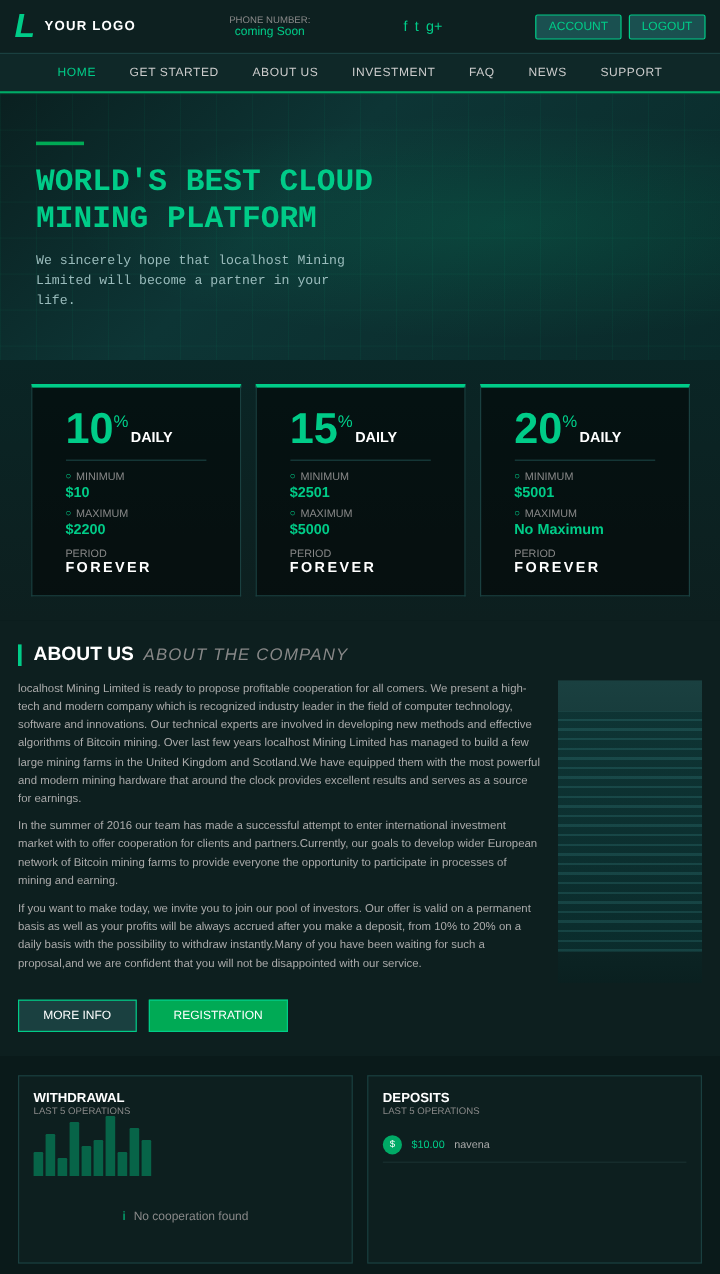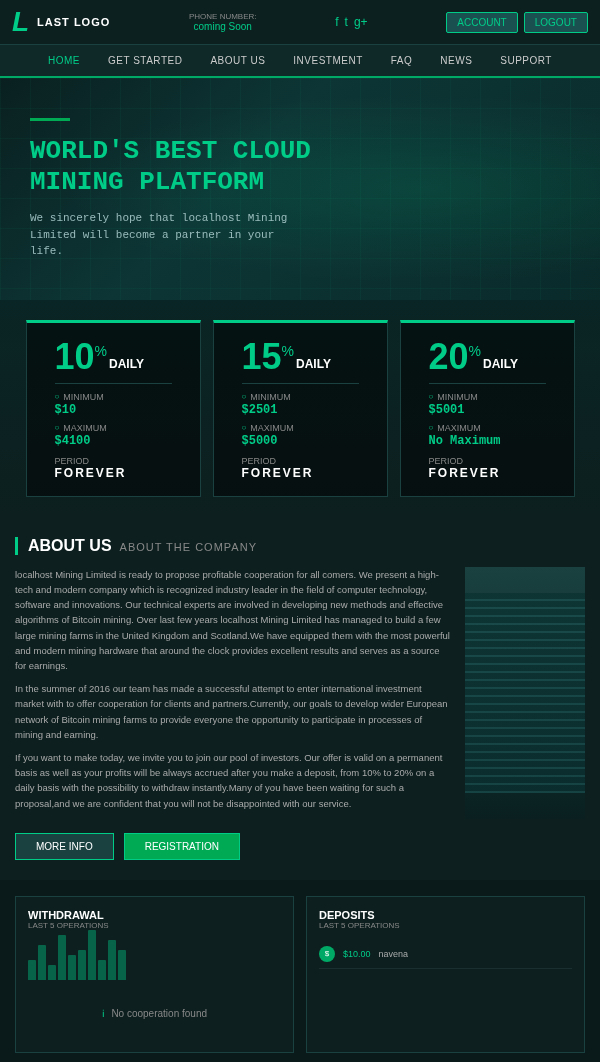--- a/index.html
+++ b/index.html
@@ -32,29 +32,29 @@
     .plans-section { background: linear-gradient(180deg, #0a2525 0%, #0d1f1f 100%); padding: 20px 15px; display: flex; gap: 12px; justify-content: center; }
     .plan-card { background: rgba(0,0,0,0.5); border: 1px solid #1a4040; border-top: 3px solid #00cc88; padding: 16px 28px; flex: 1; max-width: 175px; }
     .plan-rate { display: flex; align-items: flex-start; margin-bottom: 4px; }
     .plan-rate-num { font-size: 36px; font-weight: bold; color: #00cc88; line-height: 1; }
     .plan-rate-sup { font-size: 14px; color: #00cc88; margin-top: 4px; }
     .plan-rate-label { font-size: 12px; color: #fff; font-weight: bold; margin-left: 2px; align-self: flex-end; margin-bottom: 4px; }
     .plan-divider { border: none; border-top: 1px solid #1a4040; margin: 8px 0; }
     .plan-row { margin: 6px 0; }
     .plan-row-label { font-size: 9px; color: #888; display: flex; align-items: center; gap: 4px; }
     .plan-row-label::before { content: '○'; color: #00cc88; font-size: 8px; }
-    .plan-row-value { font-size: 12px; color: #00cc88; font-weight: bold; margin-top: 1px; font-family: Liberation Mono, monospace; }
+    .plan-row-value { font-size: 12px; color: #00cc88; font-weight: bold; margin-top: 1px; }
     .plan-period-label { font-size: 9px; color: #888; margin-top: 8px; }
     .plan-period-value { font-size: 12px; color: #fff; font-weight: bold; letter-spacing: 2px; }
 
     
     .about-section { background: #0d1f1f; padding: 20px 15px; }
     .section-header { display: flex; align-items: baseline; gap: 8px; margin-bottom: 12px; }
     .section-title { font-size: 16px; font-weight: bold; color: #fff; text-transform: uppercase; }
-    .section-subtitle { font-size: 11px; color: #888; text-transform: uppercase; letter-spacing: 1px; }
+    .section-subtitle { font-size: 14px; color: #888; text-transform: uppercase; letter-spacing: 1px; font-style: italic; }
     .about-content { display: flex; gap: 15px; }
     .about-text { flex: 1; font-size: 9.5px; color: #aaa; line-height: 1.6; }
     .about-text p { margin-bottom: 8px; }
     .about-image { width: 120px; flex-shrink: 0; background: linear-gradient(180deg, #1a4040 0%, #0a2020 100%); display: flex; align-items: center; justify-content: center; overflow: hidden; }
     .server-visual { width: 100%; height: 200px; background: repeating-linear-gradient(0deg, #1a5050 0px, #1a5050 2px, #0a3030 2px, #0a3030 8px); opacity: 0.7; }
     .about-btns { display: flex; gap: 10px; margin-top: 14px; }
     .about-btn { background: #1a4040; border: 1px solid #00cc88; color: #fff; padding: 7px 20px; font-size: 10px; cursor: pointer; text-transform: uppercase; }
     .about-btn.primary { background: #00aa55; }
     .section-border { border-left: 3px solid #00cc88; padding-left: 10px; margin-bottom: 8px; }
 
@@ -76,21 +76,21 @@
 
     
     .hero-grid { position: absolute; top: 0; left: 0; right: 0; bottom: 0; background-image: linear-gradient(rgba(0,204,136,0.05) 1px, transparent 1px), linear-gradient(90deg, rgba(0,204,136,0.05) 1px, transparent 1px); background-size: 30px 30px; pointer-events: none; }
   </style>
 </head>
 <body>
 
 <div class="header">
   <div class="logo-area">
     <div class="logo-l">L</div>
-    <div class="logo-text">LAST LOGO</div>
+    <div class="logo-text">YOUR LOGO</div>
   </div>
   <div class="phone-area">
     <div style="font-size:8px;color:#888;">PHONE NUMBER:</div>
     <div class="phone-number">coming Soon</div>
   </div>
   <div class="social-icons">
     <span>f</span>
     <span>t</span>
     <span>g+</span>
   </div>
@@ -130,21 +130,21 @@
       <span class="plan-rate-sup">%</span>
       <span class="plan-rate-label">DAILY</span>
     </div>
     <hr class="plan-divider">
     <div class="plan-row">
       <div class="plan-row-label">MINIMUM</div>
       <div class="plan-row-value">$10</div>
     </div>
     <div class="plan-row">
       <div class="plan-row-label">MAXIMUM</div>
-      <div class="plan-row-value">$4100</div>
+      <div class="plan-row-value">$2200</div>
     </div>
     <div class="plan-period-label">PERIOD</div>
     <div class="plan-period-value">FOREVER</div>
   </div>
 
   <div class="plan-card">
     <div class="plan-rate">
       <span class="plan-rate-num">15</span>
       <span class="plan-rate-sup">%</span>
       <span class="plan-rate-label">DAILY</span>

